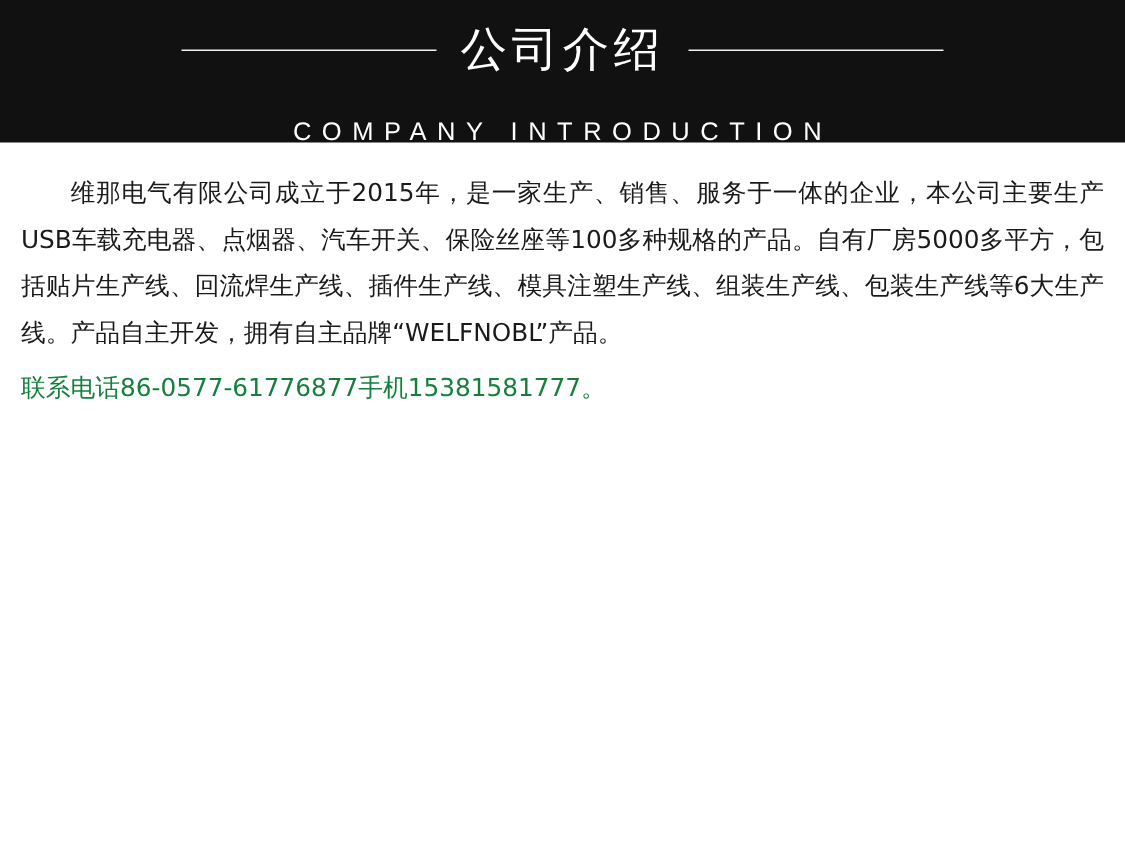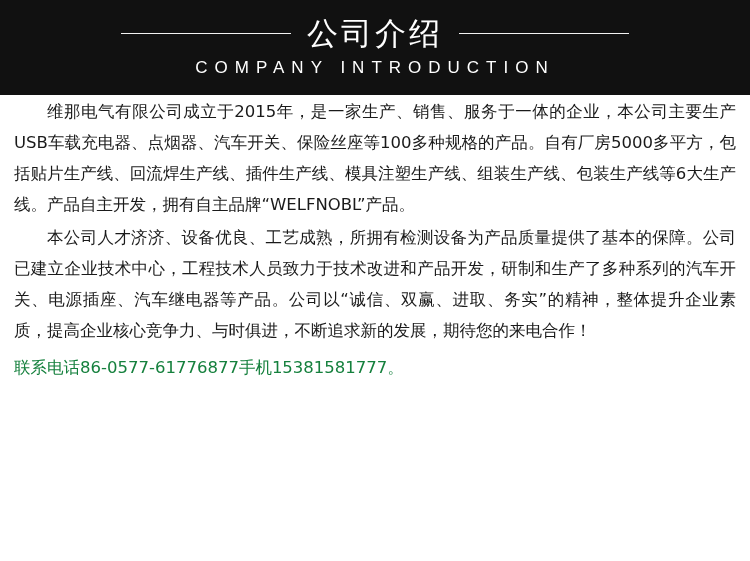--- a/index.html
+++ b/index.html
@@ -49,27 +49,27 @@
     font-weight: normal;
     line-height: 34px;
     white-space: nowrap;
     font-family: "DejaVu Sans", "Liberation Sans", sans-serif;
   }
   .banner-sub {
     text-align: center;
     color: #ffffff;
     font-size: 17px;
     letter-spacing: 7px;
-    margin-top: 8px;
+    margin-top: 28px;
     font-family: "Liberation Sans", sans-serif;
   }
 
   
   .content {
-    padding: 1px 14px 0 14px;
+    padding: 18px 14px 0 14px;
     box-sizing: border-box;
   }
   .para {
     color: #1a1a1a;
     font-size: 16.5px;
     line-height: 31px;
     text-align: justify;
     text-justify: inter-ideograph;
     font-family: "DejaVu Sans", "Liberation Sans", sans-serif;
     margin: 0 0 2px 0;
@@ -92,17 +92,16 @@
     <div class="banner-title-row">
       <div class="banner-rule left"></div>
       <div class="banner-title">公司介绍</div>
       <div class="banner-rule right"></div>
     </div>
     <div class="banner-sub">COMPANY INTRODUCTION</div>
   </div>
 
   <div class="content">
     <p class="para indent">维那电气有限公司成立于2015年，是一家生产、销售、服务于一体的企业，本公司主要生产USB车载充电器、点烟器、汽车开关、保险丝座等100多种规格的产品。自有厂房5000多平方，包括贴片生产线、回流焊生产线、插件生产线、模具注塑生产线、组装生产线、包装生产线等6大生产线。产品自主开发，拥有自主品牌“WELFNOBL”产品。</p>
-    <p class="para indent">本公司人才济济、设备优良、工艺成熟，所拥有检测设备为产品质量提供了基本的保障。公司已建立企业技术中心，工程技术人员致力于技术改进和产品开发，研制和生产了多种系列的汽车开关、电源插座、汽车继电器等产品。公司以“诚信、双赢、进取、务实”的精神，整体提升企业素质，提高企业核心竞争力、与时俱进，不断追求新的发展，期待您的来电合作！</p>
     <p class="contact">联系电话86-0577-61776877手机15381581777。</p>
   </div>
 
 </div>
 
 </body></html>

